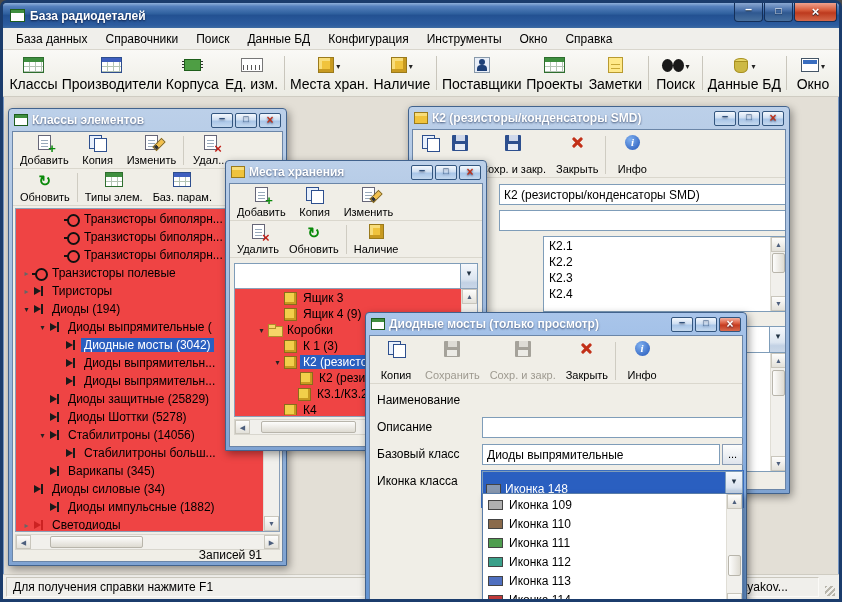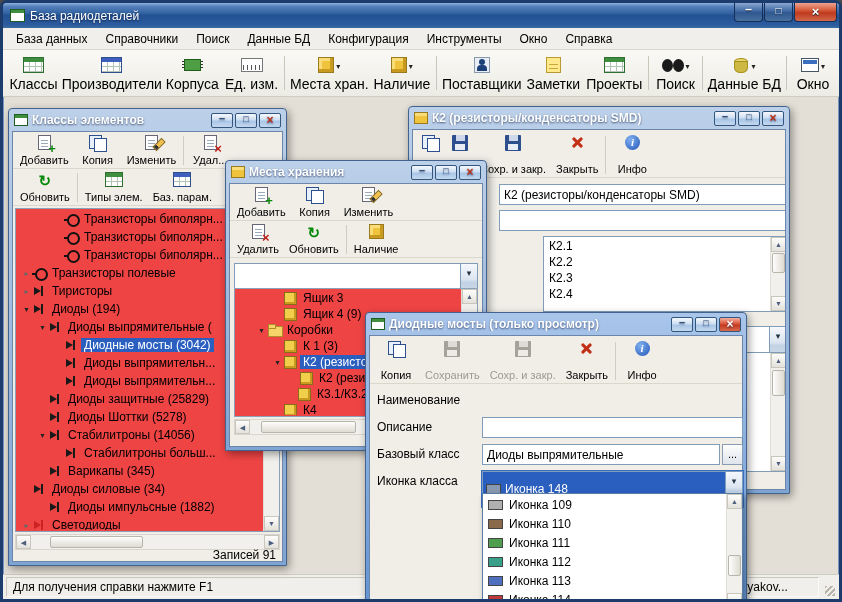--- a/index.html
+++ b/index.html
@@ -7,21 +7,21 @@
   body{font-family:"Liberation Sans",sans-serif;font-size:12px;background:#4a4a4a;color:#000}
 
   .app{position:relative;width:842px;height:602px;border:3px solid #1b3c6c;border-radius:7px 7px 0 0;
        overflow:hidden;background:#e3dfd6;display:flex;flex-direction:column;box-shadow:inset 0 0 0 1px #7796c2}
 
   
   .tbar{flex:0 0 25px;display:flex;align-items:center;gap:5px;padding:0 2px 0 7px;
         background:linear-gradient(180deg,#8fb0da 0%,#5580bd 14%,#30619f 42%,#235192 50%,#2c5c9f 88%,#3d6ba3 100%)}
   .tbar-ico{width:15px;height:13px;background:#fff;border:1px solid #1e5e1e;position:relative;flex:0 0 15px}
   .tbar-ico::before{content:"";position:absolute;left:0;right:0;top:0;height:3px;background:#3f8f3f}
-  .tbar-title{flex:1;color:#fff;font-weight:normal;text-shadow:0 1px 2px rgba(0,10,40,.7);white-space:nowrap}
+  .tbar-title{flex:1;color:#fff;font-weight:bold;text-shadow:0 1px 2px rgba(0,10,40,.7);white-space:nowrap}
   .wb{display:flex;gap:1px;align-self:flex-start}
   .wbtn{width:29px;height:19px;border:1px solid #142f58;border-top:none;border-radius:0 0 4px 4px;position:relative;
         background:linear-gradient(#8aa8d2,#476fa9 40%,#2f5890 55%,#49719f)}
   .wbtn.close{width:43px;background:linear-gradient(#efa28e,#d55a3a 40%,#bd3a1e 55%,#d4684a)}
   .wbtn::before{position:absolute;left:0;right:0;text-align:center;color:#fff;font-weight:bold;text-shadow:0 1px 1px #123}
   .wbtn.min::before{content:"–";top:-1px;font-size:12px}
   .wbtn.max::before{content:"□";top:2px;font-size:10px}
   .wbtn.close::before{content:"×";top:1px;font-size:13px}
 
   
@@ -263,29 +263,29 @@
     </div>
     <div class="tsep"></div>
     <div class="tb">
       <span class="tico">
           <span class="person"></span>
         </span>
       <span class="tbl">Поставщики</span>
     </div>
     <div class="tb">
       <span class="tico">
+          <span class="grid"></span>
+        </span>
+      <span class="tbl">Проекты</span>
+    </div>
+    <div class="tb">
+      <span class="tico">
           <span class="note"></span>
         </span>
       <span class="tbl">Заметки</span>
-    </div>
-    <div class="tb">
-      <span class="tico">
-          <span class="grid"></span>
-        </span>
-      <span class="tbl">Проекты</span>
     </div>
     <div class="tsep"></div>
     <div class="tb">
       <span class="tico">
           <span class="binoc"></span>
           <span class="dd"></span>
         </span>
       <span class="tbl">Поиск</span>
     </div>
     <div class="tsep"></div>
@@ -460,21 +460,21 @@
           <div class="sbb dn"></div>
         </div>
       </div>
       <div class="hsb" style="left:2px;right:2px;top:402px">
         <div class="sbb lt"></div>
         <div class="sbtrack">
             <div class="sbthumb" style="left:8%;width:40%"></div>
           </div>
         <div class="sbb rt"></div>
       </div>
-      <div class="recline" style="right:6px;top:416px">Записей 91</div>
+      <div class="recline" style="right:20px;top:416px">Записей 91</div>
     </div>
   </div>
 
   <div class="cw inactive" style="left:405px;top:103px;width:382px;height:388px;z-index:2">
     <div class="cwt">
       <span class="cw-ico box"></span>
       <span class="cwt-label">К2 (резисторы/конденсаторы SMD)</span>
       <span class="cwbtns">
         <span class="cwbtn min"></span>
         <span class="cwbtn max"></span>

